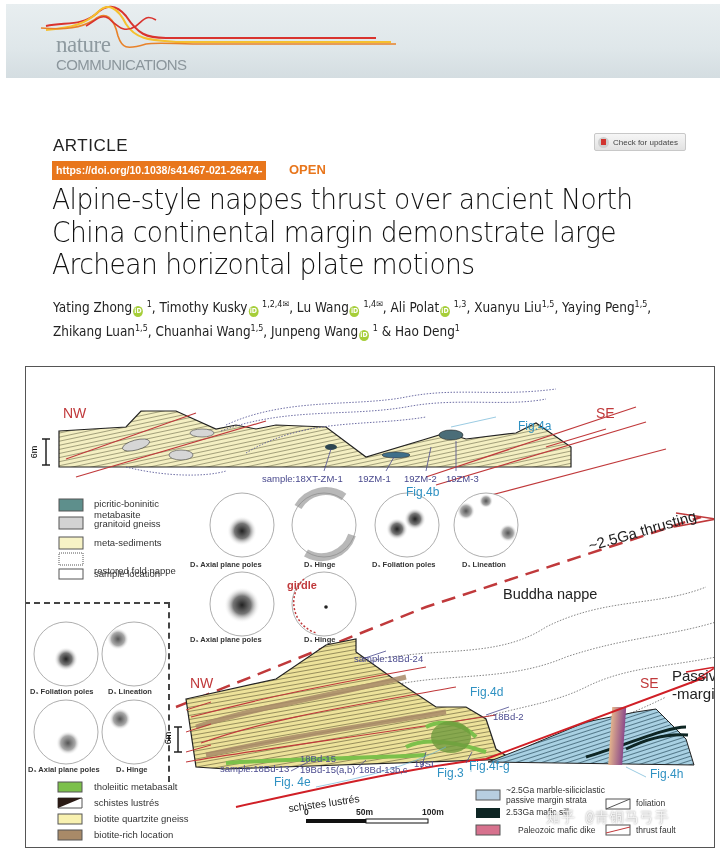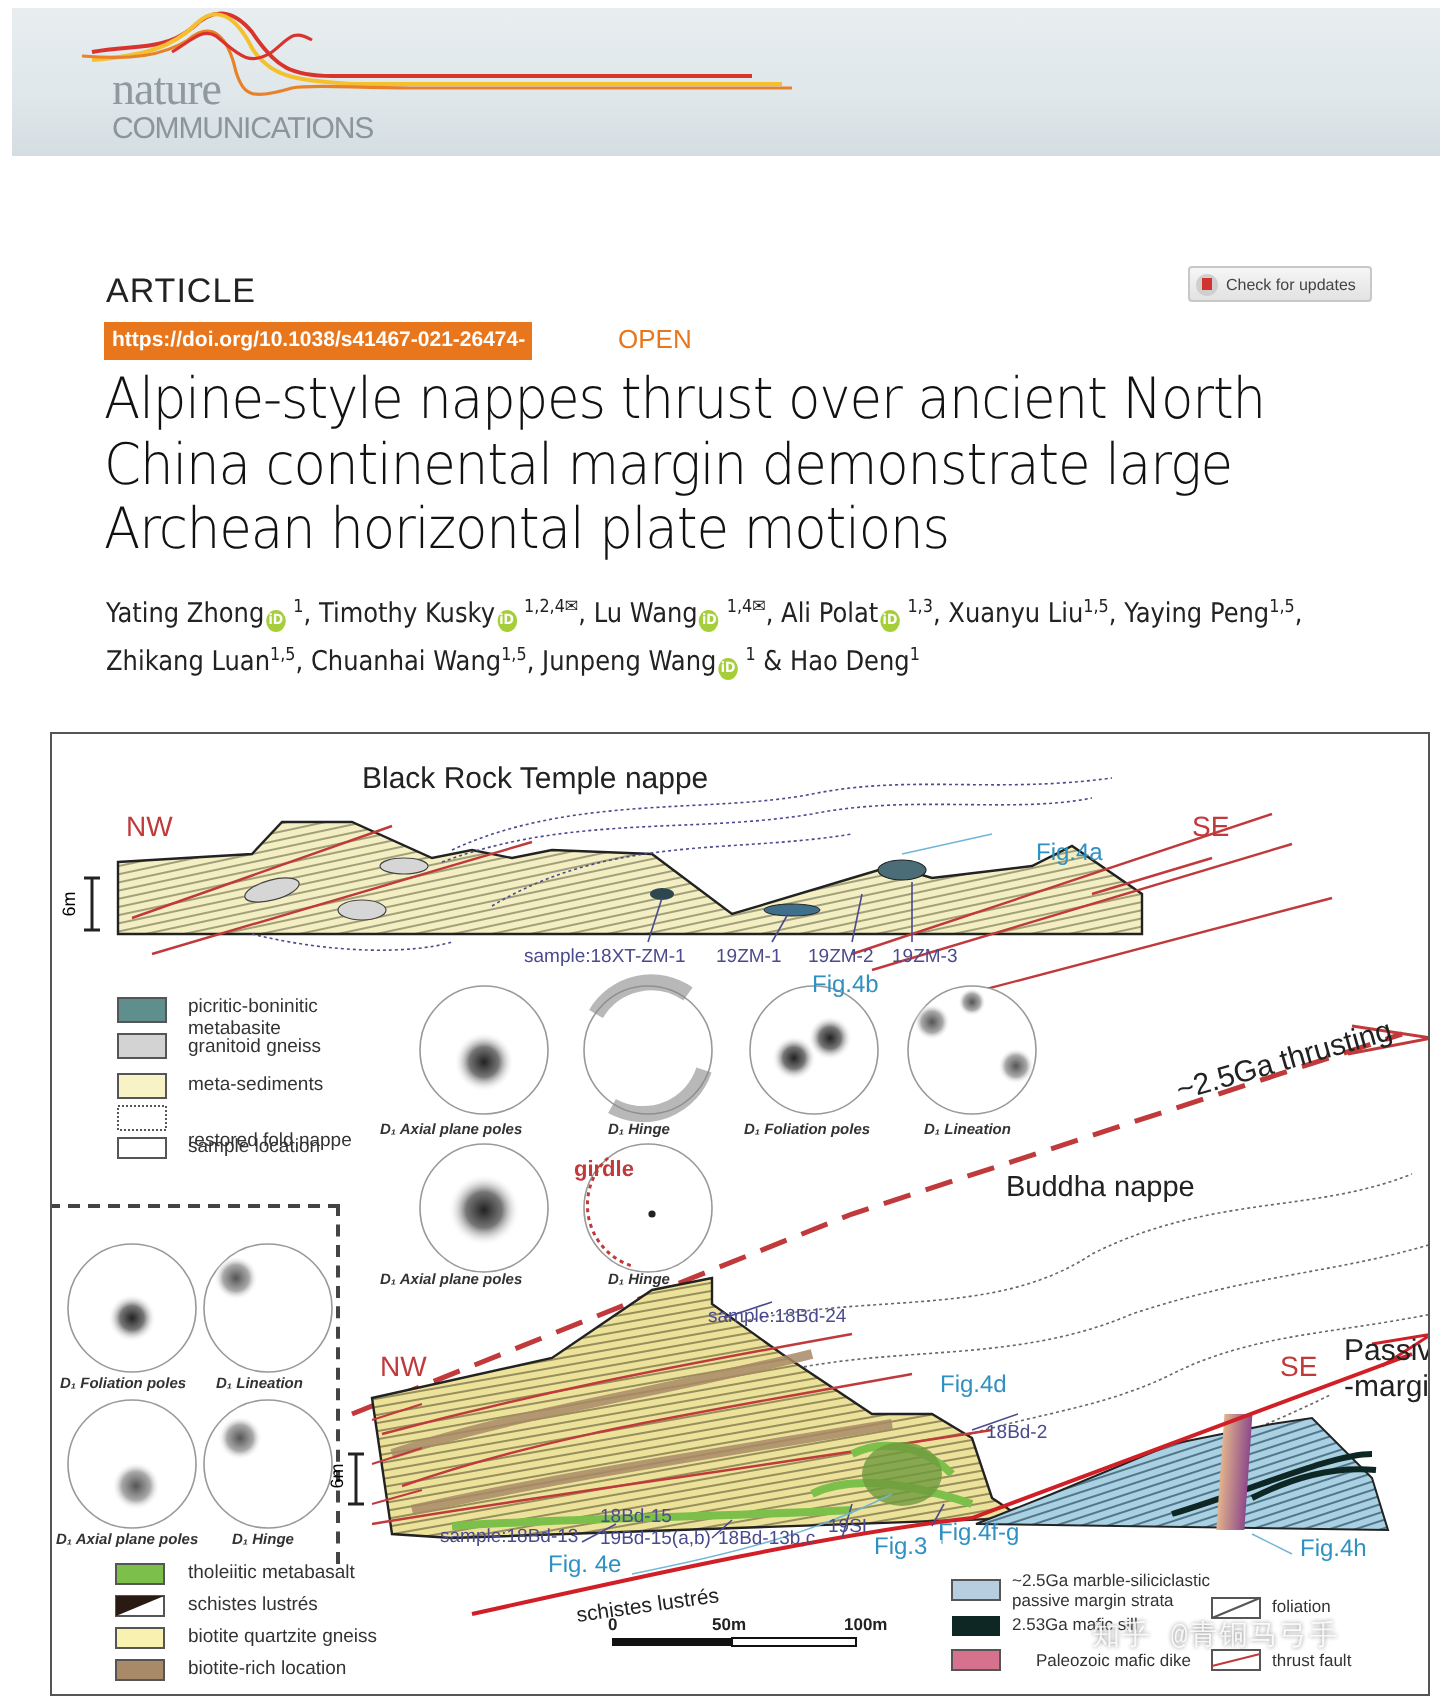--- a/index.html
+++ b/index.html
@@ -3,37 +3,37 @@
 <meta charset="utf-8">
 <style>
   * { box-sizing: border-box; margin: 0; padding: 0; }
   body { width: 720px; height: 852px; background: #fff; font-family: "Liberation Sans", sans-serif; position: relative; overflow: hidden; }
   .masthead { position: absolute; left: 6px; top: 4px; width: 714px; height: 74px; background: linear-gradient(180deg, #e8eef0 0%, #dfe7ea 60%, #d4dde1 100%); }
   .masthead svg.waves { position: absolute; left: 20px; top: 0; }
   .logo-nature { position: absolute; left: 50px; top: 28px; font-family: "Liberation Serif", serif; font-size: 23px; color: #8e9aa0; letter-spacing: -0.5px; }
   .logo-comm { position: absolute; left: 50px; top: 52px; font-family: "Liberation Sans", sans-serif; font-weight: normal; font-size: 15px; color: #8b969c; letter-spacing: -0.6px; }
   .article-label { position: absolute; left: 53px; top: 136px; font-size: 17px; color: #222; letter-spacing: 0.5px; }
   .doi { position: absolute; left: 52px; top: 161px; width: 214px; height: 19px; background: #e8761c; color: #fff; font-size: 10.5px; font-weight: bold; line-height: 19px; padding-left: 4px; }
-  .open { position: absolute; left: 289px; top: 162px; color: #e8761c; font-weight: normal; font-size: 13px; margin-left: 20px; }
+  .open { position: absolute; left: 289px; top: 162px; color: #e8761c; font-weight: bold; font-size: 13px; }
   .check-btn { position: absolute; left: 594px; top: 133px; width: 92px; height: 18px; border: 1px solid #c8c8c8; border-radius: 2px; background: linear-gradient(#f6f6f6, #e2e2e2); display: flex; align-items: center; gap: 4px; padding-left: 3px; }
   .check-btn .ci { width: 11px; height: 11px; border-radius: 50%; background: #cfcfcf; position: relative; }
   .check-btn .ci::after { content: ""; position: absolute; left: 3px; top: 2px; width: 5px; height: 6px; background: #d1342f; }
   .check-btn span.t { font-size: 8px; color: #444; }
   .title { position: absolute; left: 52px; top: 184px; width: 640px; font-size: 28.5px; line-height: 32.5px; color: #111; font-family: "DejaVu Sans", sans-serif; font-weight: 300; letter-spacing: -0.6px; transform: scaleX(0.93); transform-origin: left top; width: 690px; }
   .authors { position: absolute; left: 53px; top: 294px; width: 640px; font-size: 13.6px; line-height: 21px; color: #222; font-family: "DejaVu Sans", sans-serif; transform: scaleX(0.89); transform-origin: left top; width: 720px; }
   .authors sup { font-size: 9px; vertical-align: 5px; }
   .orcid { display: inline-block; width: 11px; height: 11px; border-radius: 50%; background: #a6ce39; color: #fff; font-size: 7px; line-height: 11px; text-align: center; vertical-align: -1px; margin-left: 1px; font-weight: bold; }
   .figure { position: absolute; left: 25px; top: 366px; width: 690px; height: 482px; border: 1.5px solid #555; background: #fff; overflow: hidden; }
   .fig-text { position: absolute; white-space: nowrap; }
   .brt-title { left: 155px; top: 14px; font-size: 15px; color: #222; }
   .buddha-title { left: 477px; top: 219px; font-size: 14.5px; color: #222; }
   .dir { color: #c0393b; font-size: 14px; }
   .sample { color: #4a4a8e; font-size: 9.5px; }
   .figref { color: #2f91c2; font-size: 12px; }
-  .stereo-label { font-size: 7.5px; font-weight: bold; color: #333; font-style: italic; }
+  .stereo-label { font-size: 7.5px; font-weight: bold; color: #333; }
   .thrusting { left: 565px; top: 170px; font-size: 15px; color: #222; transform: rotate(-16deg); transform-origin: left bottom; }
   .girdle { color: #c0393b; font-weight: bold; font-size: 11px; }
   .dashed-box { position: absolute; left: -2px; top: 235px; width: 146px; height: 180px; border-top: 2px dashed #444; border-right: 2px dashed #444; }
   .watermark { position: absolute; left: 546px; top: 809px; font-size: 14px; color: rgba(255,255,255,0.85); text-shadow: 0 0 2px #888; font-family: Liberation Mono, monospace; letter-spacing: 1px; }
 </style>
 </head>
 <body>
 
 <div class="masthead">
   <svg class="waves" width="380" height="60" viewBox="0 0 380 60">
@@ -245,21 +245,20 @@
     <rect x="450" y="458" width="24" height="10" fill="#d7728e" stroke="#555"></rect>
     <rect x="580" y="432" width="24" height="10" fill="#fff" stroke="#555"></rect>
       <line x1="580" y1="442" x2="604" y2="432" stroke="#555"></line>
     <rect x="580" y="458" width="24" height="10" fill="#fff" stroke="#555"></rect>
       <line x1="580" y1="466" x2="604" y2="460" stroke="#c0393b"></line>
 
     <rect x="280" y="452" width="60" height="4" fill="#111"></rect>
     <rect x="340" y="452" width="62" height="4" fill="#fff" stroke="#111"></rect>
   </svg>
 
-  <div class="fig-text brt-title">Black Rock Temple nappe</div>
   <div class="fig-text dir" style="left:37px;top:38px">NW</div>
   <div class="fig-text dir" style="left:570px;top:38px">SE</div>
   <div class="fig-text" style="left:2px;top:80px;font-size:9px;transform:rotate(-90deg)">6m</div>
   <div class="fig-text sample" style="left:236px;top:106px">sample:18XT-ZM-1</div>
   <div class="fig-text sample" style="left:332px;top:106px">19ZM-1</div>
   <div class="fig-text sample" style="left:378px;top:106px">19ZM-2</div>
   <div class="fig-text sample" style="left:420px;top:106px">19ZM-3</div>
   <div class="fig-text figref" style="left:492px;top:52px">Fig.4a</div>
   <div class="fig-text figref" style="left:380px;top:118px">Fig.4b</div>
 

